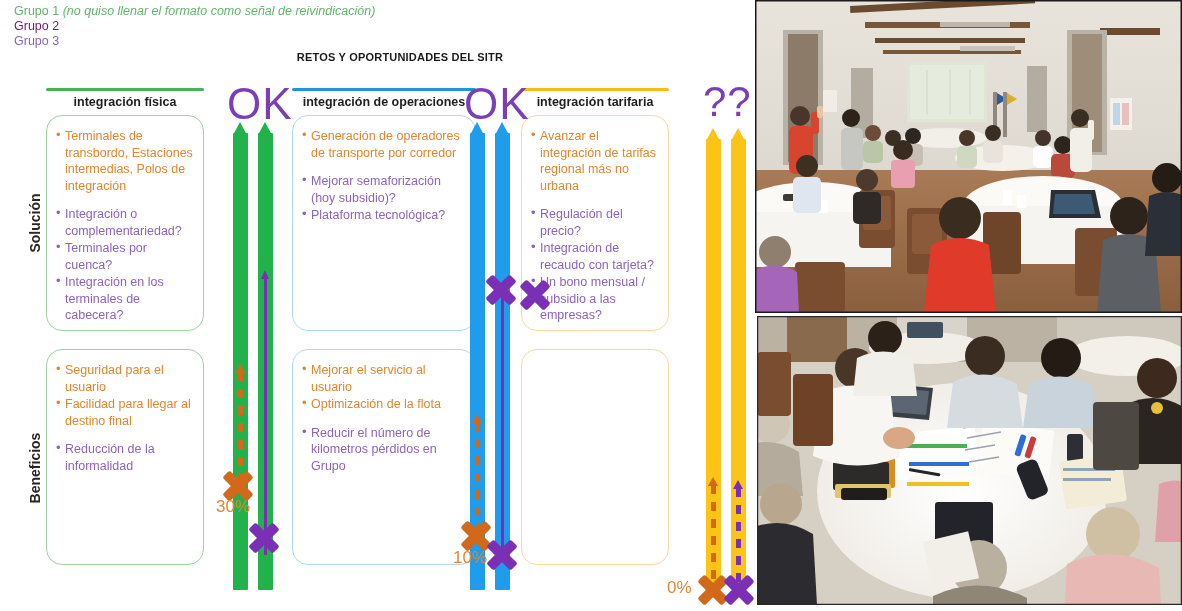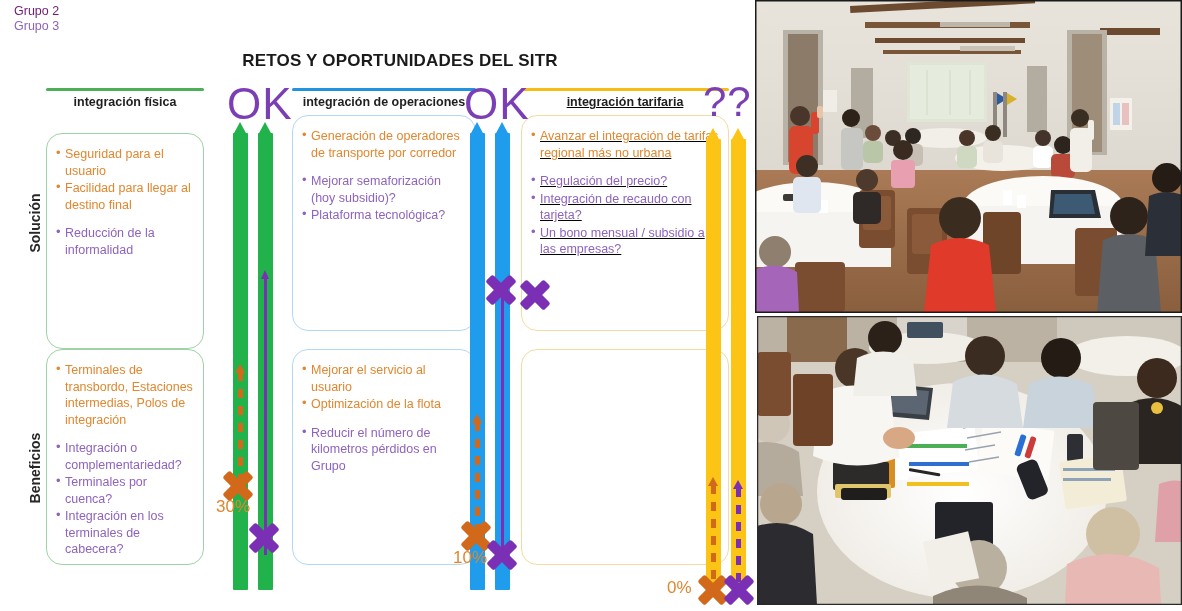--- a/index.html
+++ b/index.html
@@ -15,38 +15,38 @@
   .legend { position: absolute; left: 14px; top: 4px; font-size: 12.5px; line-height: 15px; }
   .legend-row { white-space: nowrap; }
   .lg1 { color: #63b56c; }
   .lg2 { color: #701a75; }
   .lg3 { color: #8e63bd; }
   .legend-note { font-style: italic; }
 
   
   .title {
     position: absolute; left: 170px; top: 51px; width: 460px;
-    text-align: center; font-size: 17px; font-weight: bold;
+    text-align: center; font-size: 11px; font-weight: bold;
     color: #1a1a1a; letter-spacing: .2px;
   }
 
   
   .side-label {
     position: absolute; left: -30px; width: 130px; text-align: center;
     font-size: 14px; font-weight: bold; color: #262626;
     transform: rotate(-90deg);
   }
   #side-solucion   { top: 215px; }
   #side-beneficios { top: 460px; }
 
   
   .col { position: absolute; top: 88px; }
   #col-1 { left: 46px;  width: 158px; }
   #col-2 { left: 292px; width: 184px; }
-  #col-3 { left: 521px; width: 208px; text-decoration: underline; }
+  #col-3 { left: 521px; width: 148px; }
 
   .col-rule { height: 3px; border-radius: 2px; }
   .col-head {
     text-align: center; font-size: 12.5px; font-weight: bold;
     color: #1f1f1f; padding: 4px 0 6px 0;
   }
   .cr-green  { background: #4aaf55; }
   .cr-blue   { background: #1f93e0; }
   .cr-yellow { background: #f5bd15; }
 
@@ -143,55 +143,59 @@
   #photo-top    { left: 755px; top: 0px;   width: 427px; height: 313px; }
   #photo-bottom { left: 757px; top: 316px; width: 425px; height: 289px; }
   .photo svg { display: block; width: 100%; height: 100%; }
 </style>
 </head>
 <body>
 
 <div id="root">
 
   <div class="legend">
+    <div class="legend-row lg1">
+      <span>Grupo 1</span>
+      <span class="legend-note">(no quiso llenar el formato como señal de reivindicación)</span>
+    </div>
     <div class="legend-row lg2">
       <span>Grupo 2</span>
     </div>
     <div class="legend-row lg3">
       <span>Grupo 3</span>
     </div>
   </div>
 
   <div class="title">RETOS Y OPORTUNIDADES DEL SITR</div>
 
   <div class="side-label" id="side-solucion">Solución</div>
   <div class="side-label" id="side-beneficios">Beneficios</div>
 
   <div class="col" id="col-1">
     <div class="col-rule cr-green"></div>
     <div class="col-head">integración física</div>
-    <div class="card card-green card-bot">
-      <ul class="blist">
-        <li class="g2">Seguridad para el usuario</li>
-        <li class="g2">Facilidad para llegar al destino final</li>
-      </ul>
-      <div class="gap"></div>
-      <ul class="blist">
-        <li class="g3">Reducción de la informalidad</li>
-      </ul>
-    </div>
     <div class="card card-green card-top">
       <ul class="blist">
         <li class="g2">Terminales de transbordo, Estaciones intermedias, Polos de integración</li>
       </ul>
       <div class="gap"></div>
       <ul class="blist">
         <li class="g3">Integración o complementariedad?</li>
         <li class="g3">Terminales por cuenca?</li>
         <li class="g3">Integración en los terminales de cabecera?</li>
+      </ul>
+    </div>
+    <div class="card card-green card-bot">
+      <ul class="blist">
+        <li class="g2">Seguridad para el usuario</li>
+        <li class="g2">Facilidad para llegar al destino final</li>
+      </ul>
+      <div class="gap"></div>
+      <ul class="blist">
+        <li class="g3">Reducción de la informalidad</li>
       </ul>
     </div>
   </div>
 
   <div class="col" id="col-2">
     <div class="col-rule cr-blue"></div>
     <div class="col-head">integración de operaciones</div>
     <div class="card card-blue card-top">
       <ul class="blist">
         <li class="g2">Generación de operadores de transporte por corredor</li>

